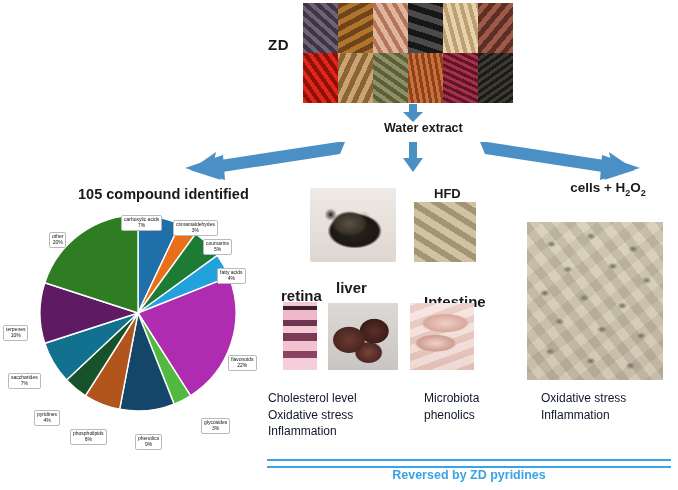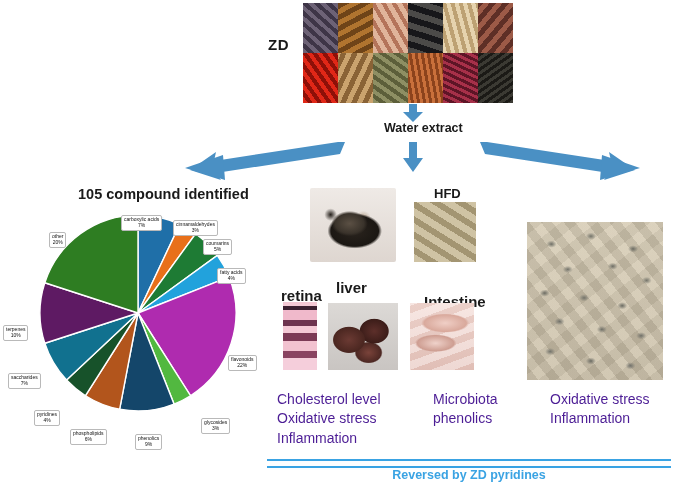--- a/index.html
+++ b/index.html
@@ -40,21 +40,21 @@
   #liver-img{left:328px;top:303px;width:70px;height:67px;}
   #intestine-img{left:410px;top:303px;width:64px;height:67px;}
 
   
   #rpe-title{left:548px;top:180px;width:120px;text-align:center;font-size:13.5px;
              font-weight:700;line-height:1.22;}
   #rpe-title sub{font-size:9px;}
   #rpe-img{left:527px;top:222px;width:136px;height:158px;}
 
   
-  .outcome{font-size:14px;line-height:1.38;color:#4c1d95;margin-left:9px;}
+  .outcome{font-size:12px;line-height:1.38;color:#0f172a;}
   #outcome-hfd{left:268px;top:390px;}
   #outcome-micro{left:424px;top:390px;}
   #outcome-rpe{left:541px;top:390px;}
 
   
   #banner-rule{left:267px;top:459px;width:404px;height:5px;
                border-top:2px solid #3aa3e3;border-bottom:2px solid #3aa3e3;}
   #banner-text{left:267px;top:468px;width:404px;text-align:center;
                font-size:12.5px;font-weight:700;color:#3aa3e3;}
 </style>
@@ -206,20 +206,21 @@
   <div>Oxidative stress</div>
   <div>Inflammation</div>
 </div>
 
 <div class="abs outcome" id="outcome-micro">
   <div>Microbiota</div>
   <div>phenolics</div>
 </div>
 
 <div class="abs" id="rpe-title">
+  <div><span>cells + H</span><sub>2</sub><span>O</span><sub>2</sub></div>
 </div>
 
 <div class="abs" id="rpe-img" style="background:
        radial-gradient(ellipse 7px 5px at 18% 14%,#6f6f66,rgba(0,0,0,0) 72%),
        radial-gradient(ellipse 7px 5px at 47% 9%,#74746a,rgba(0,0,0,0) 72%),
        radial-gradient(ellipse 7px 5px at 78% 17%,#6b6b62,rgba(0,0,0,0) 72%),
        radial-gradient(ellipse 7px 5px at 30% 30%,#717168,rgba(0,0,0,0) 72%),
        radial-gradient(ellipse 7px 5px at 63% 28%,#6d6d64,rgba(0,0,0,0) 72%),
        radial-gradient(ellipse 7px 5px at 88% 37%,#75756b,rgba(0,0,0,0) 72%),
        radial-gradient(ellipse 7px 5px at 13% 45%,#6c6c63,rgba(0,0,0,0) 72%),

